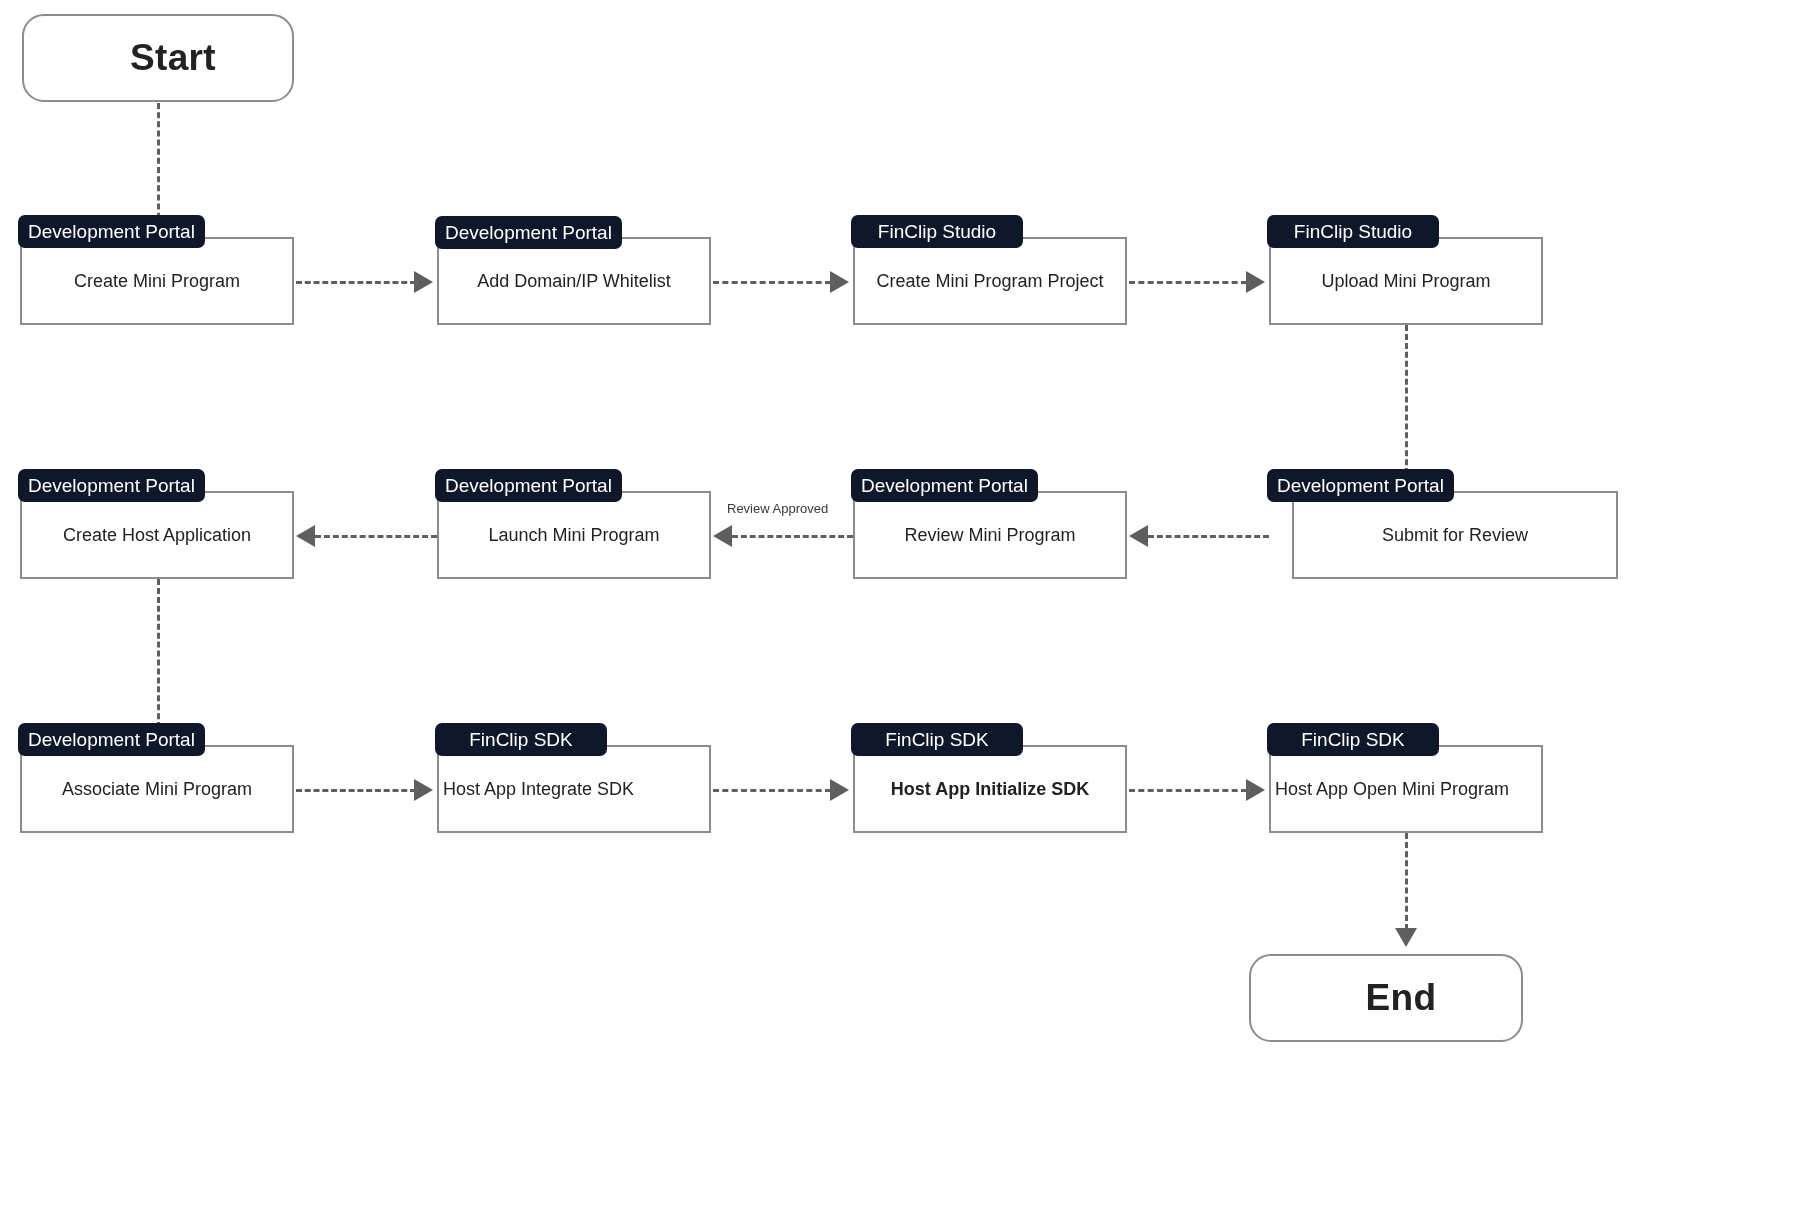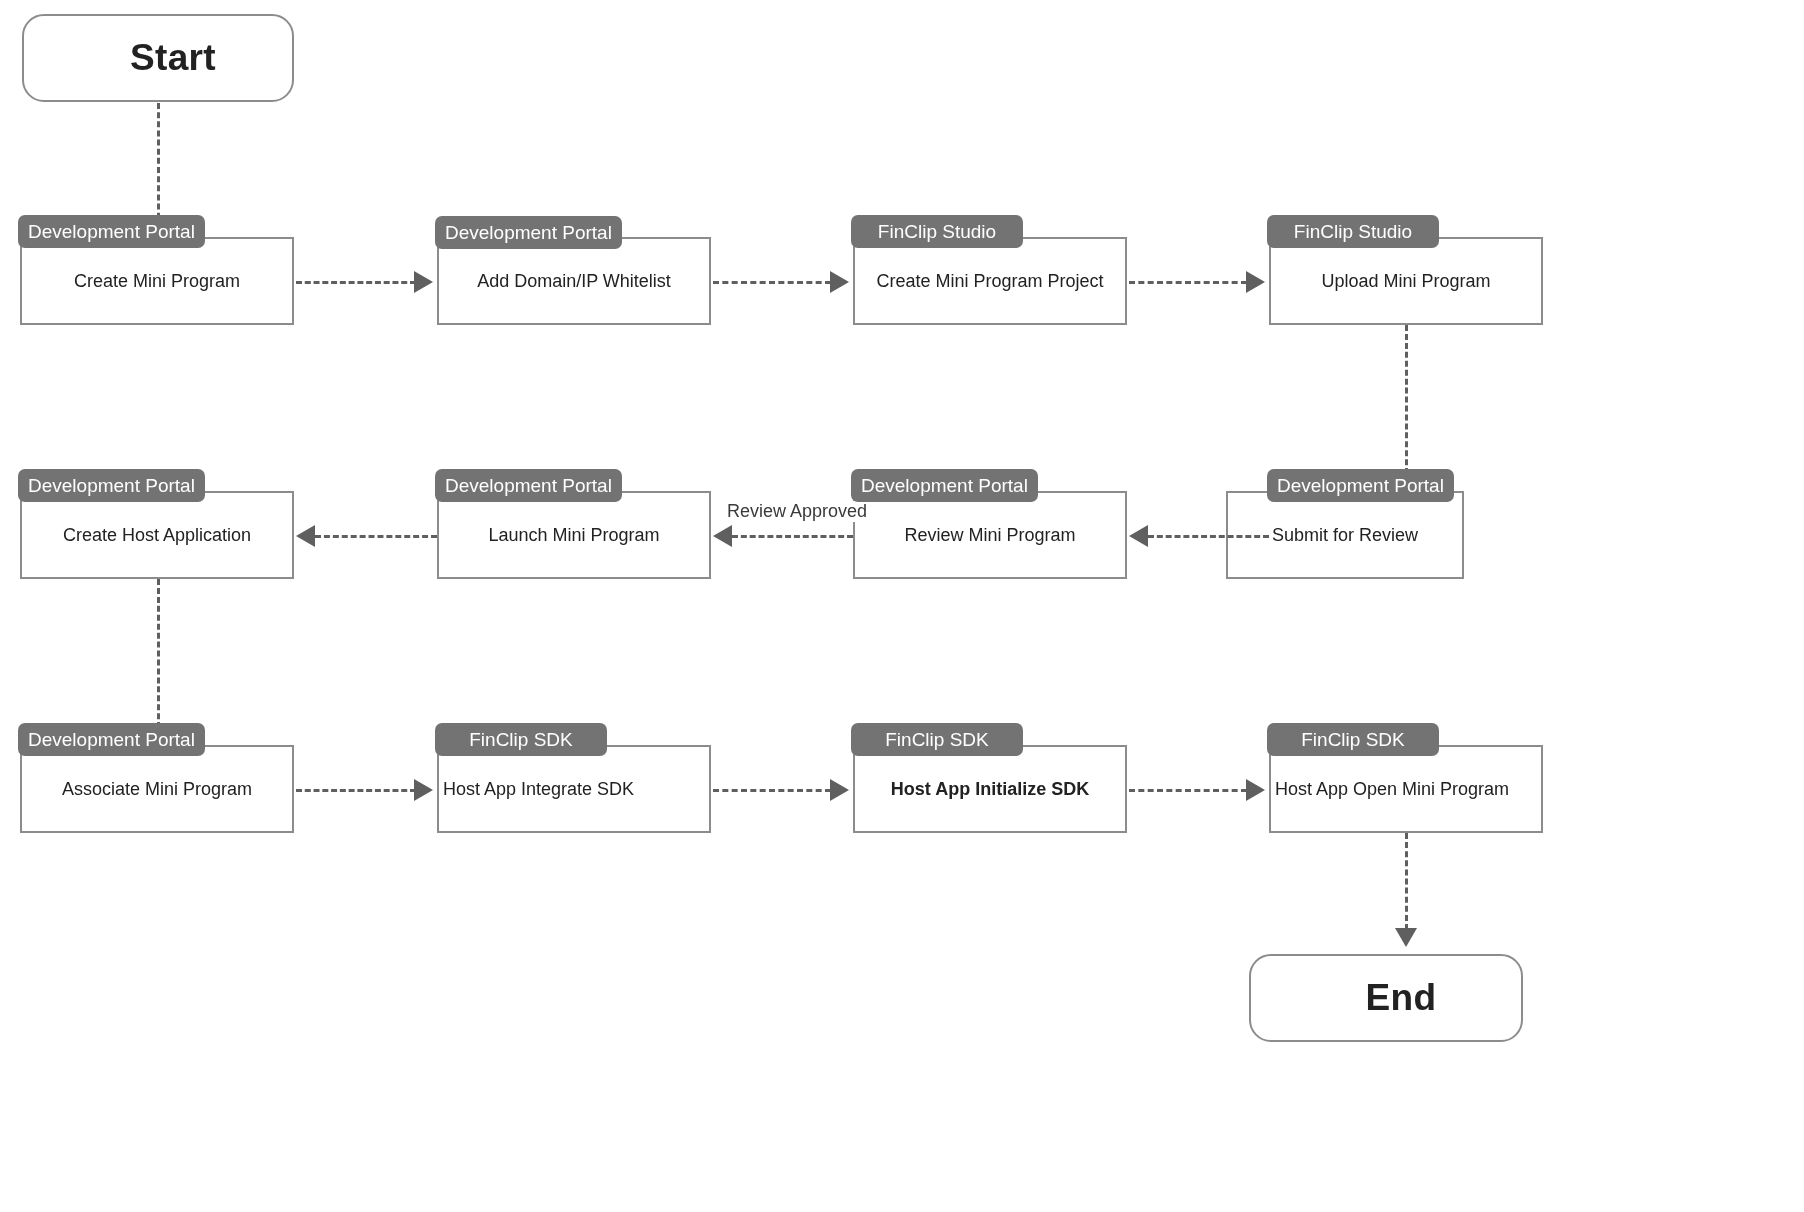--- a/index.html
+++ b/index.html
@@ -64,21 +64,21 @@
     left: -2px;
     right: -2px;
   }
 
   
   .badge {
     position: absolute;
     box-sizing: border-box;
     height: 33px;
     border-radius: 7px;
-    background: #737373;
+    background: #0f172a;
     color: #ffffff;
     font-size: 19px;
     display: flex;
     align-items: center;
     justify-content: center;
     white-space: nowrap;
     padding: 16px 10px;
     z-index: 5;
   }
 
@@ -113,21 +113,21 @@
     border-right: 19px solid #5f5f5f;
   }
   .arrow-down {
     border-left: 11px solid transparent;
     border-right: 11px solid transparent;
     border-top: 19px solid #5f5f5f;
   }
 
   .edge-label {
     position: absolute;
-    font-size: 18px;
+    font-size: 13px;
     color: #3a3a3a;
     white-space: nowrap;
     z-index: 3;
     background: #ffffff;
     padding: 0 3px;
   }
 </style>
 </head>
 <body>
 
@@ -171,21 +171,21 @@
 
   <div class="node" style="left:1269px; top:237px; width:274px; height:88px;">
     <span class="node-label">Upload Mini Program</span>
   </div>
   <div class="badge" style="left:1267px; top:215px; width:172px;">
     <span>FinClip Studio</span>
   </div>
 
   <div class="conn conn-v" style="left:1405px; top:325px; height:167px;"></div>
 
-  <div class="node" style="left:1226px; top:491px; width:238px; height:88px;">
+  <div class="node" style="left:1292px; top:491px; width:326px; height:88px;">
     <span class="node-label">Submit for Review</span>
   </div>
   <div class="badge" style="left:1267px; top:469px;">
     <span>Development Portal</span>
   </div>
 
   <div class="conn conn-h" style="left:1148px; top:535px; width:121px;"></div>
   <div class="arrow arrow-left" style="left:1129px; top:525px;"></div>
 
   <div class="node" style="left:853px; top:491px; width:274px; height:88px;">

